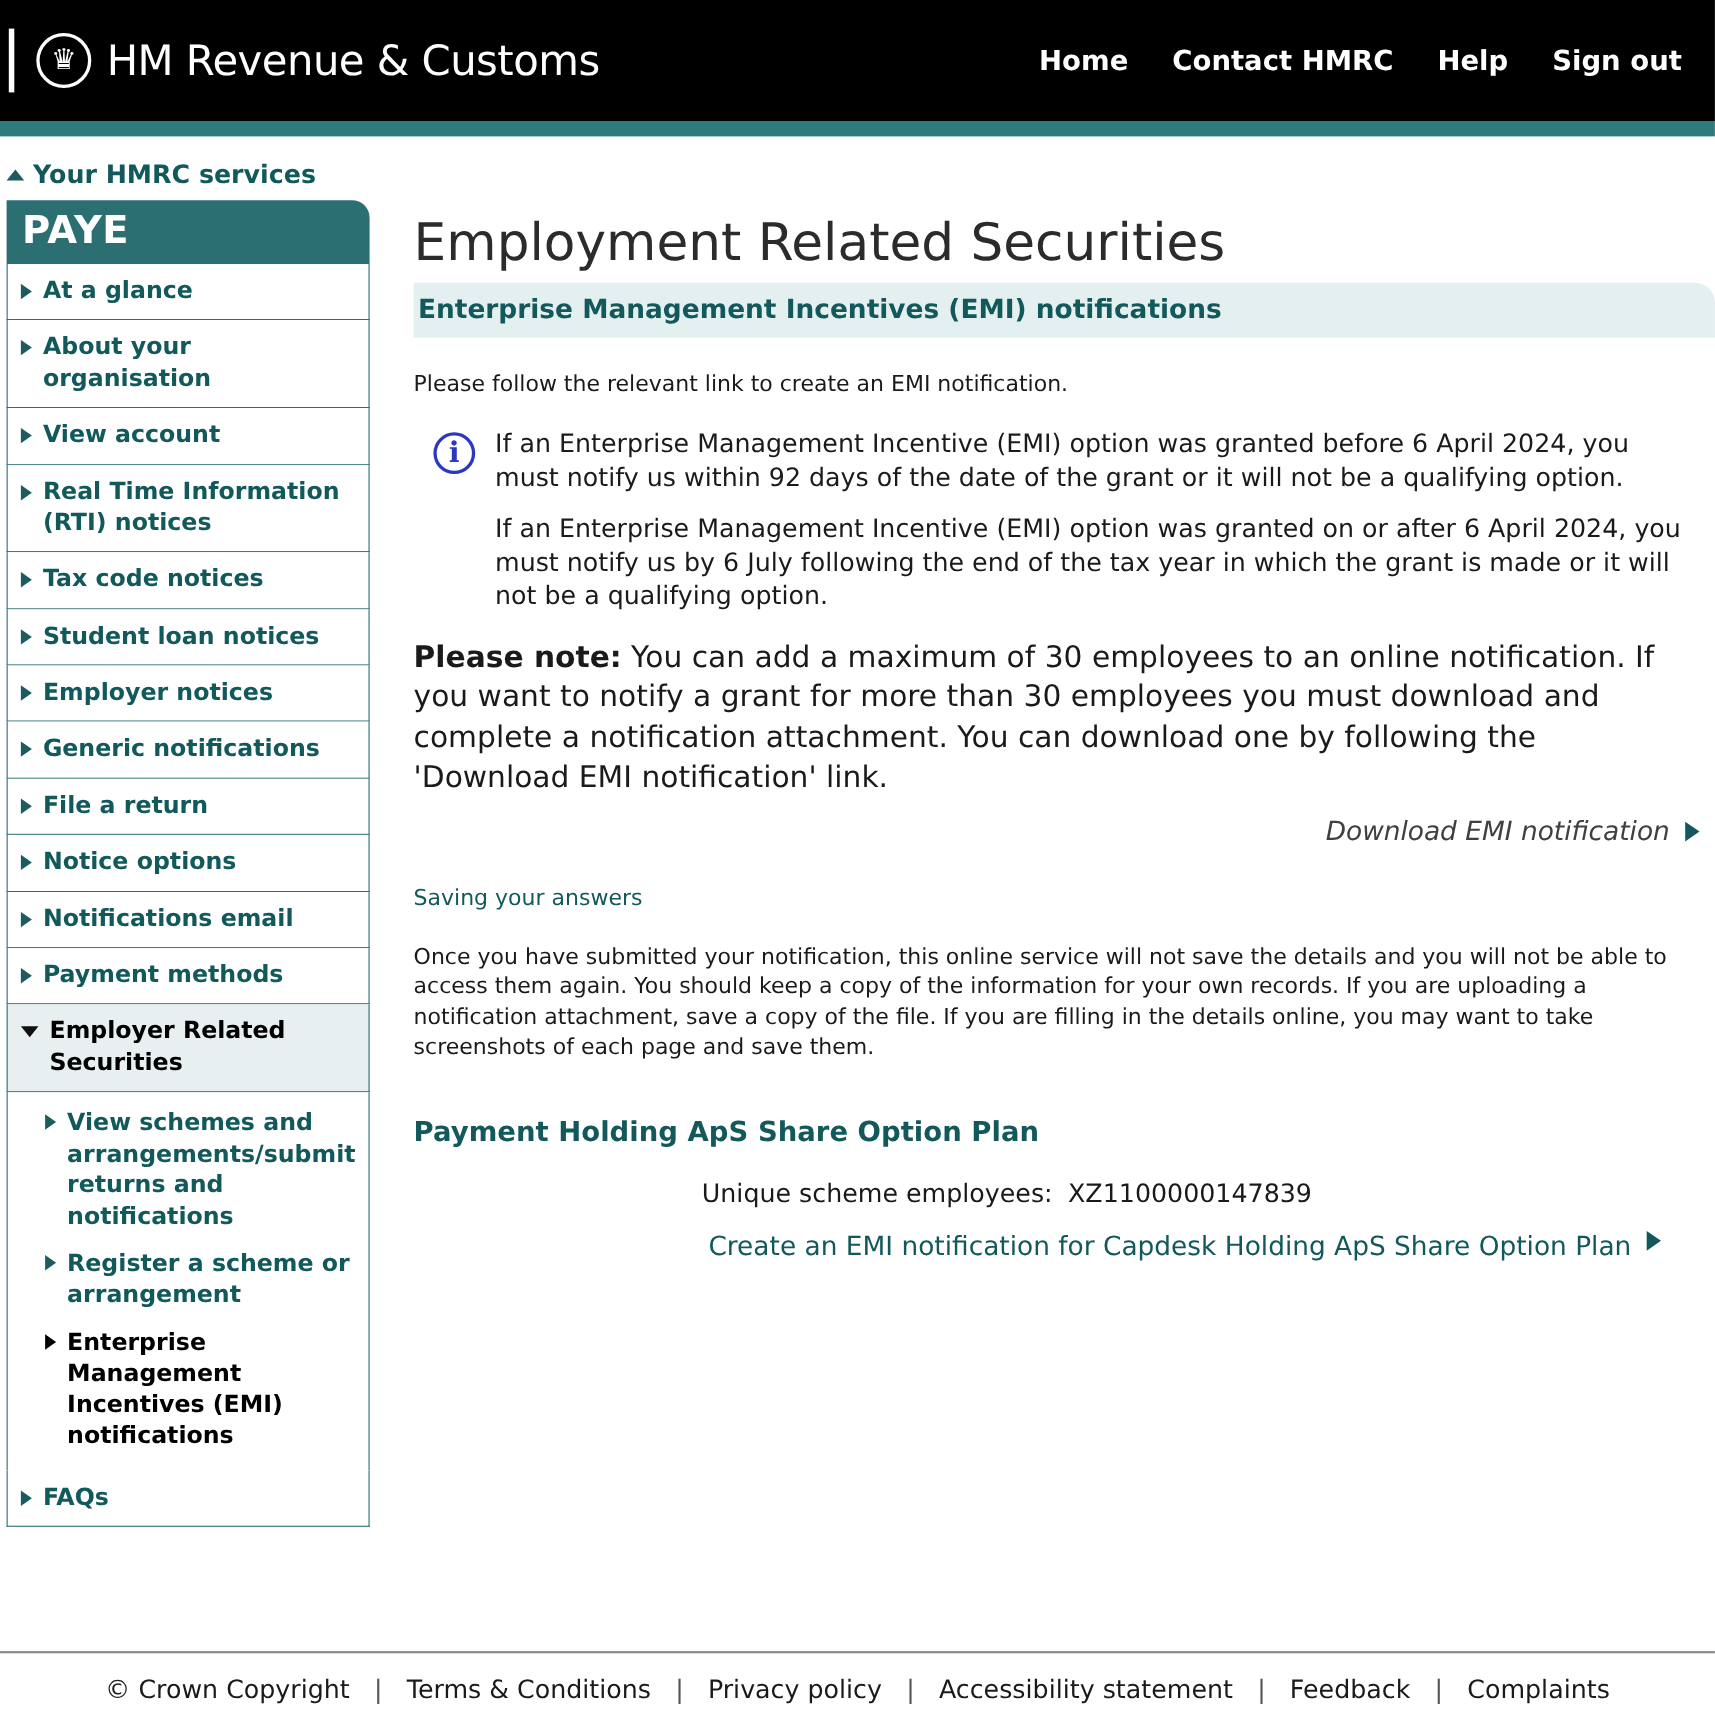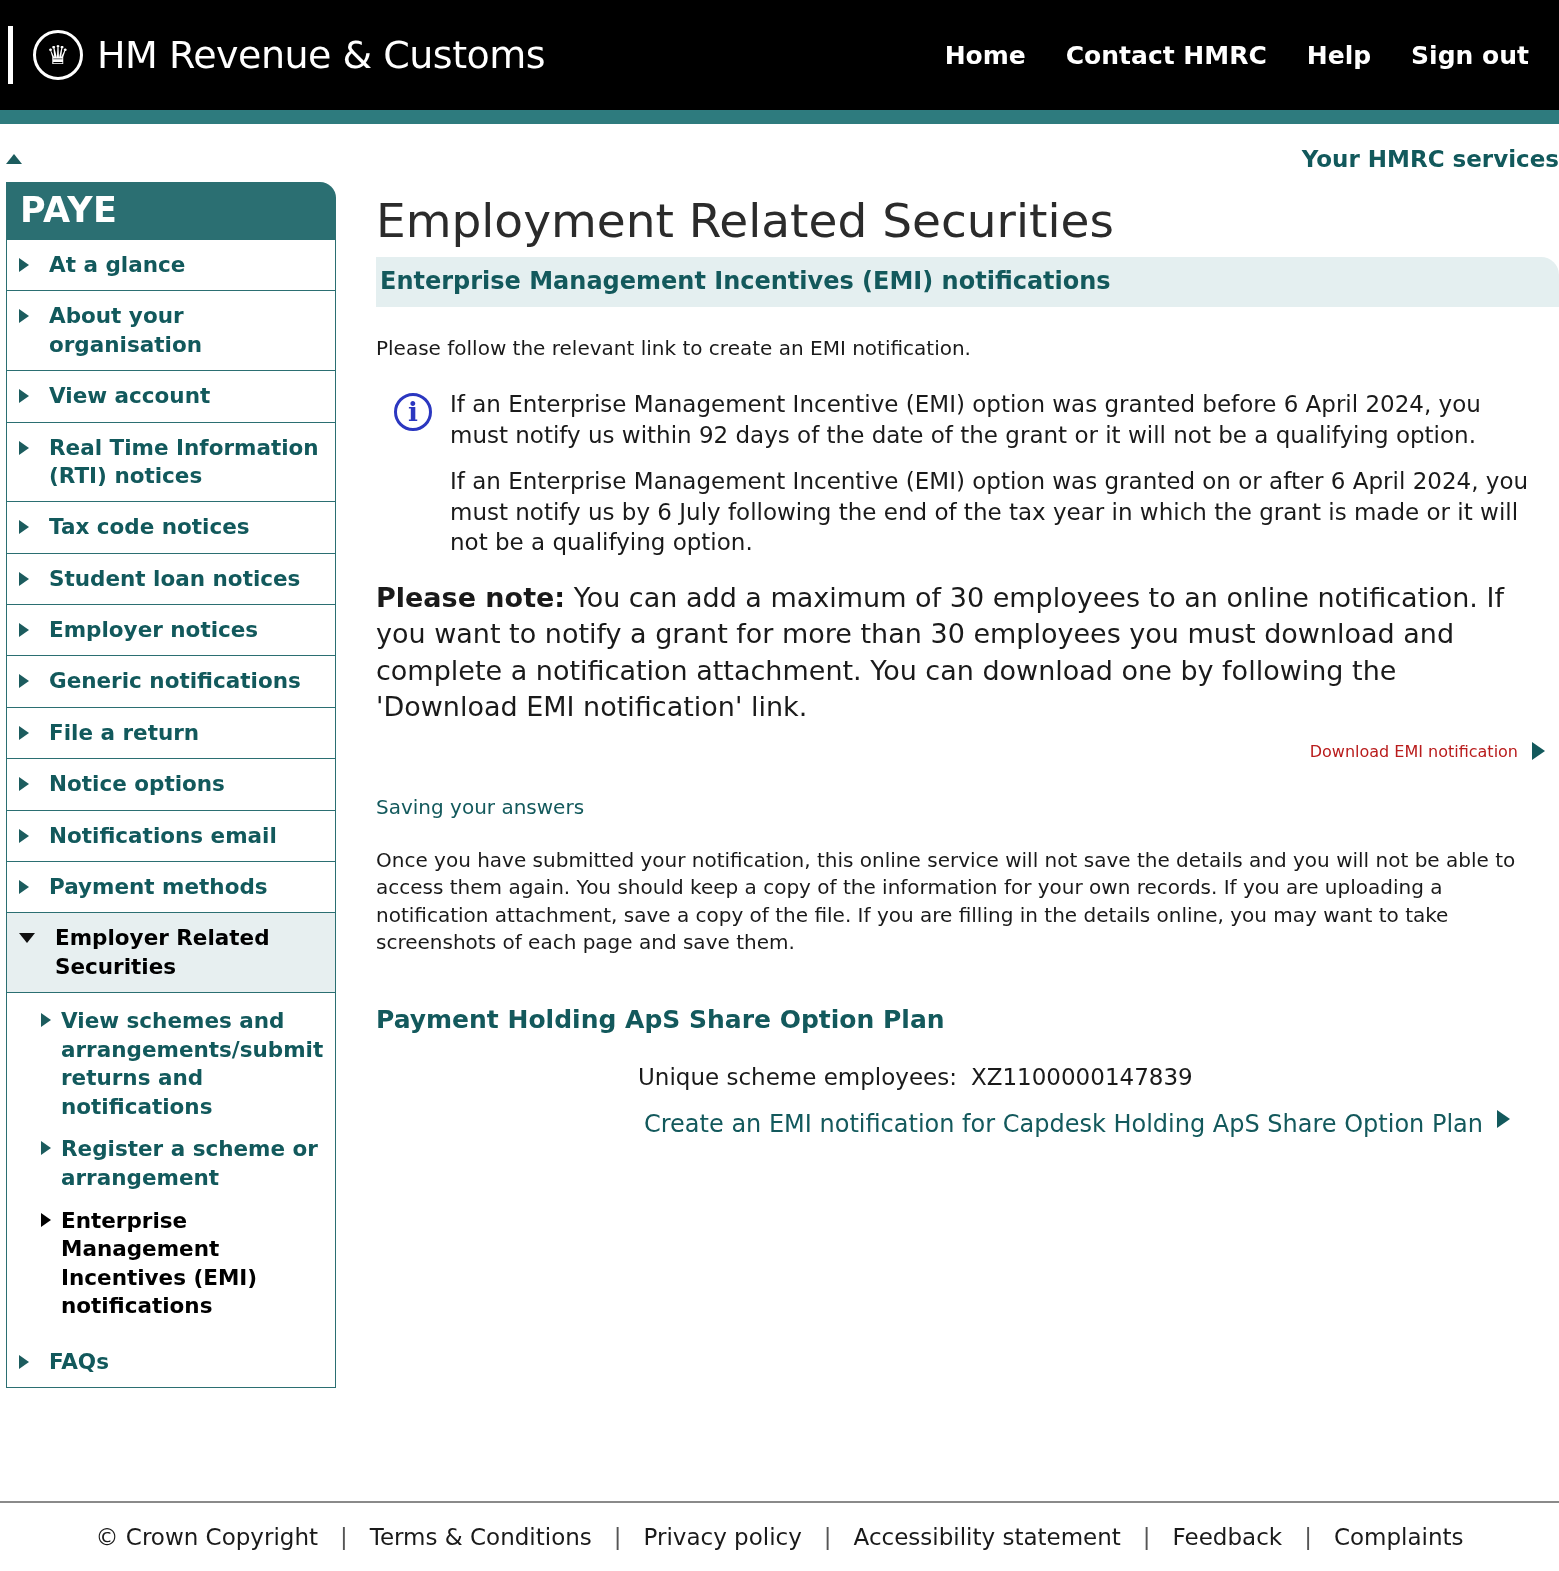--- a/index.html
+++ b/index.html
@@ -61,21 +61,20 @@
     height: 14px;
     background: #2e7b7e;
   }
 
   
   .services-row {
     padding: 22px 0 10px 6px;
     display: flex;
     align-items: center;
     gap: 8px;
-    justify-content: space-between;
   }
   .services-row .caret-up {
     width: 0; height: 0;
     border-left: 8px solid transparent;
     border-right: 8px solid transparent;
     border-bottom: 10px solid #1c5c5e;
   }
   .services-link {
     color: #12595c;
     font-size: 23px;
@@ -104,21 +103,21 @@
     border-top-right-radius: 16px;
     letter-spacing: 0.5px;
   }
   .paye-head span { border-bottom: 3px solid #ffffff; padding-bottom: 18px; }
   .nav-item {
     border: 1px solid #2b6f72;
     border-top: none;
     padding: 11px 10px 11px 12px;
     display: flex;
     align-items: flex-start;
-    gap: 20px;
+    gap: 10px;
     background: #ffffff;
   }
   .nav-item .tri {
     width: 0; height: 0;
     border-top: 7px solid transparent;
     border-bottom: 7px solid transparent;
     border-left: 10px solid #1c5c5e;
     margin-top: 7px;
     flex: 0 0 auto;
   }
@@ -234,23 +233,24 @@
   }
   .note-para b { font-weight: bold; }
   .link-row {
     display: flex;
     align-items: center;
     justify-content: flex-end;
     gap: 14px;
     margin-top: 16px;
   }
   .link-row a {
-    color: #b91c1c;
-    font-size: 16px;
+    color: #404040;
+    font-size: 24px;
     text-decoration: none;
+    font-style: italic;
   }
   .link-row .tri {
     width: 0; height: 0;
     border-top: 9px solid transparent;
     border-bottom: 9px solid transparent;
     border-left: 13px solid #13595c;
   }
   .sub-head {
     color: #13595c;
     font-size: 20px;

